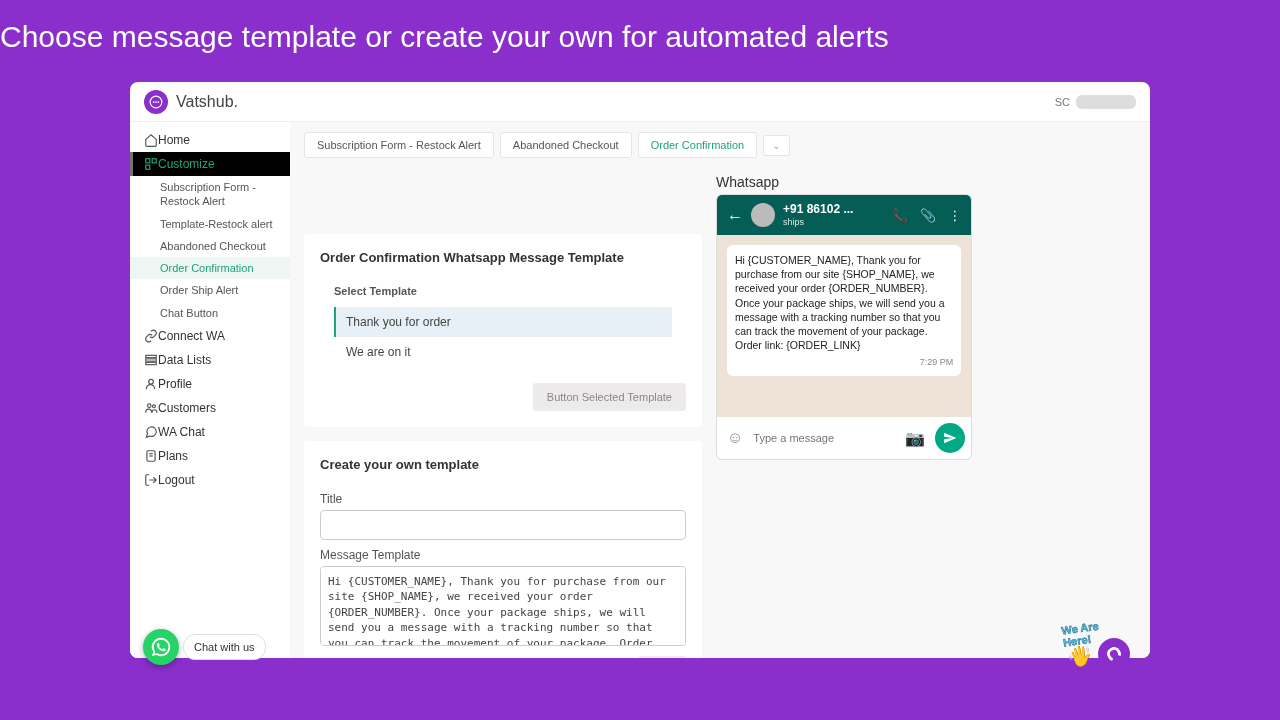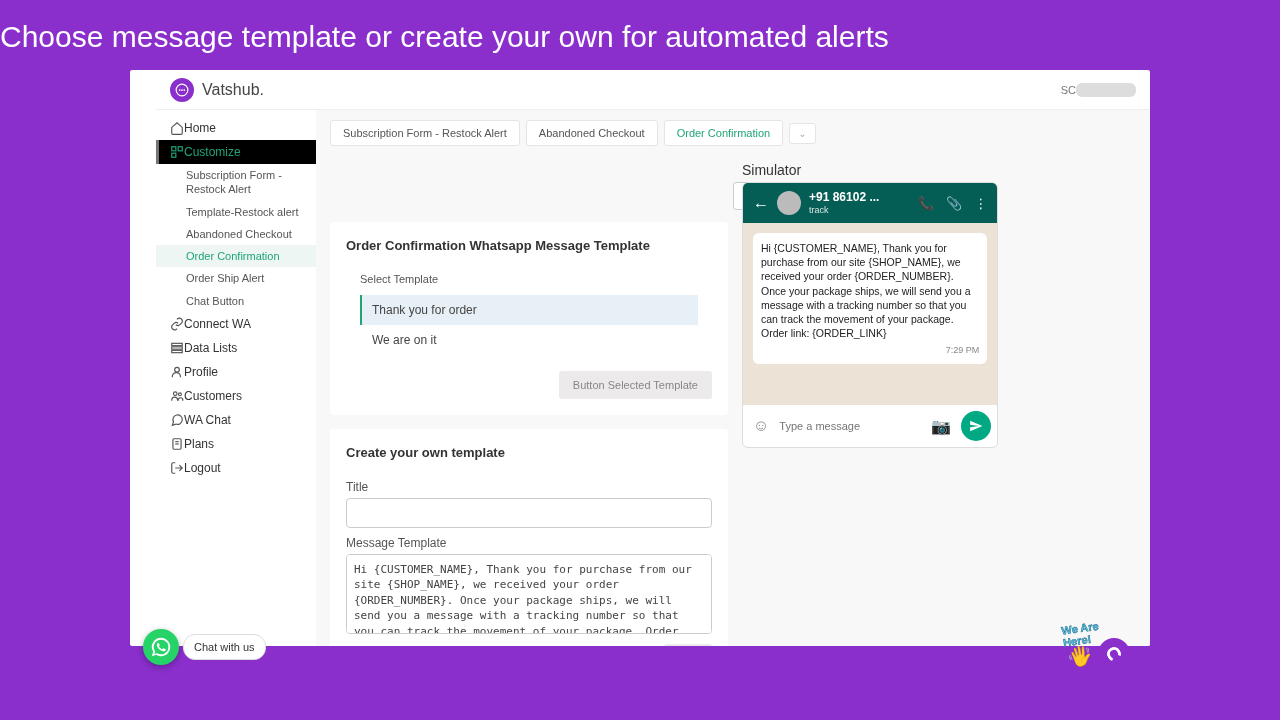--- a/index.html
+++ b/index.html
@@ -1,25 +1,25 @@
 <!DOCTYPE html>
 <html><head>
 <meta charset="utf-8">
 <style>
 * { box-sizing: border-box; margin: 0; padding: 0; }
 body { background: #8a2ecc; font-family: -apple-system, BlinkMacSystemFont, "Segoe UI", Arial, sans-serif; width: 1280px; height: 720px; overflow: hidden; position: relative; }
 .page-title { color: #fff; font-size: 30px; font-weight: 400; text-align: left; padding: 20px 0 16px; }
-.app-window { background: #fff; margin: 0 130px; height: 576px; position: relative; overflow: hidden; border-radius: 2px; padding-left: 26px; }
+.app-window { background: #fff; margin: 12px 130px; height: 576px; position: relative; overflow: hidden; border-radius: 8px; }
 
 .topbar { height: 40px; display: flex; align-items: center; padding: 0 14px; border-bottom: 1px solid #eee; }
 .logo-wrap { display: flex; align-items: center; gap: 8px; }
 .logo-circle { width: 24px; height: 24px; border-radius: 50%; background: #8a2ecc; display: flex; align-items: center; justify-content: center; }
 .logo-circle svg { width: 14px; height: 14px; }
 .brand { color: #444; font-size: 16px; font-weight: 500; }
-.topbar-right { margin-left: auto; display: flex; align-items: center; }
+.topbar-right { margin-left: auto; display: flex; align-items: center; gap: 6px; }
 .sc-label { font-size: 11px; color: #777; }
 .sc-pill { width: 60px; height: 14px; background: #ddd; border-radius: 6px; }
 
 .shell { display: flex; height: calc(100% - 40px); background: #f8f8f8; }
 
 .sidebar { width: 160px; background: #fff; padding: 6px 0; font-size: 12px; }
 .side-item { display: flex; align-items: center; padding: 5px 14px; color: #333; cursor: pointer; }
 .side-item.active { color: #1fa574; background: #000000; border-left: 3px solid #737373; padding-left: 11px; }
 .side-sub { padding: 4px 14px 4px 30px; font-size: 11px; color: #555; cursor: pointer; line-height: 1.3; }
 .side-sub.sel { background: #edf6f2; color: #1fa574; }
@@ -33,21 +33,21 @@
 
 .action-row { display: flex; justify-content: flex-end; gap: 8px; margin-bottom: 12px; padding-right: 270px; }
 .btn { padding: 6px 14px; font-size: 12px; border-radius: 3px; border: 1px solid #ccc; background: #fff; cursor: pointer; color: #333; }
 .btn.primary { background: #1fa574; color: #fff; border-color: #1fa574; }
 
 .columns { display: flex; gap: 14px; align-items: flex-start; }
 .left-col { flex: 0 0 398px; display: flex; flex-direction: column; gap: 14px; }
 
 .card { background: #fff; border-radius: 4px; padding: 16px; }
 .card-title { font-size: 13px; font-weight: 600; color: #333; margin-bottom: 20px; }
-.sect-label { font-size: 11px; font-weight: 400; color: #555; margin: 0 0 10px 14px; }
+.sect-label { font-size: 11px; font-weight: 700; color: #555; margin: 0 0 10px 14px; }
 .tpl-list { margin: 0 14px 16px; }
 .tpl-item { padding: 8px 10px; font-size: 12px; color: #444; cursor: pointer; border-left: 2px solid transparent; }
 .tpl-item.sel { background: #e7f0f6; border-left-color: #1fa574; }
 .del-row { text-align: right; }
 .btn-del { background: #eceaea; color: #888; border: none; padding: 8px 14px; font-size: 11px; border-radius: 3px; cursor: pointer; }
 
 .form-label { font-size: 12px; color: #555; margin-bottom: 4px; margin-top: 8px; }
 .form-input { width: 100%; border: 1px solid #ccc; border-radius: 4px; padding: 7px; font-size: 12px; }
 .form-textarea { width: 100%; border: 1px solid #ccc; border-radius: 4px; padding: 7px; font-size: 11px; color: #444; min-height: 80px; resize: none; line-height: 1.4; }
 .add-row { text-align: right; margin-top: 6px; }
@@ -212,28 +212,28 @@
             <input class="form-input" style="">
             <div class="form-label">Message Template</div>
             <textarea class="form-textarea" style="">Hi {CUSTOMER_NAME}, Thank you for purchase from our site {SHOP_NAME}, we received your order {ORDER_NUMBER}. Once your package ships, we will send you a message with a tracking number so that you can track the movement of your package. Order link: {ORDER_LINK}</textarea>
             <div class="add-row">
               <button class="btn-add">Add</button>
             </div>
           </div>
         </div>
 
         <div class="sim">
-          <div class="sim-title">Simulator</div>
+          <div class="sim-title">Whatsapp</div>
           <div class="sim-phone">
             <div class="wa-head">
               <span class="wa-back">←</span>
               <div class="wa-avatar"></div>
               <div>
                 <div class="wa-name">+91 86102 ...</div>
-                <div class="wa-status">track</div>
+                <div class="wa-status">ships</div>
               </div>
               <div class="wa-actions">
                 <span>📞</span>
                 <span>📎</span>
                 <span>⋮</span>
               </div>
             </div>
             <div class="wa-body">
               <div class="wa-bubble">
                 <span>Hi {CUSTOMER_NAME}, Thank you for purchase from our site {SHOP_NAME}, we received your order {ORDER_NUMBER}. Once your package ships, we will send you a message with a tracking number so that you can track the movement of your package. Order link: {ORDER_LINK}</span>

